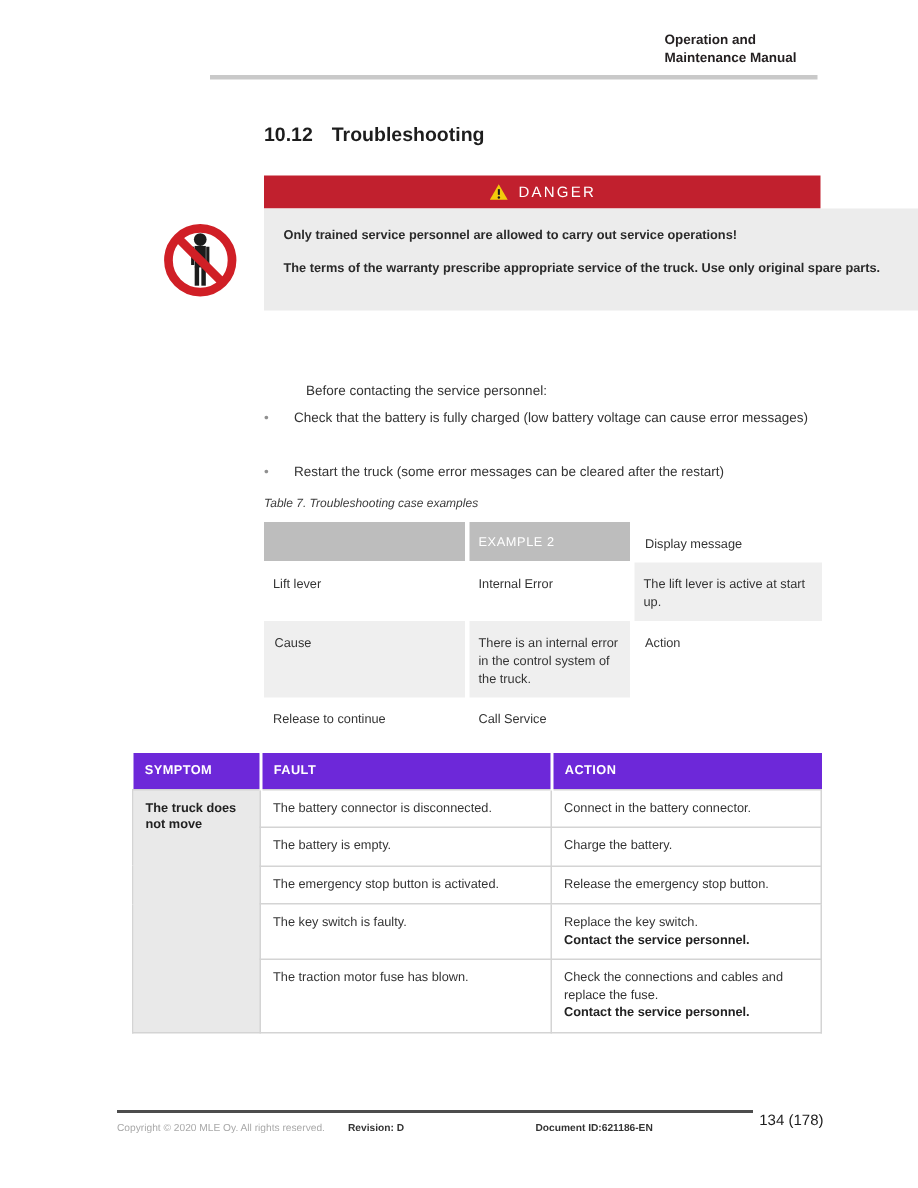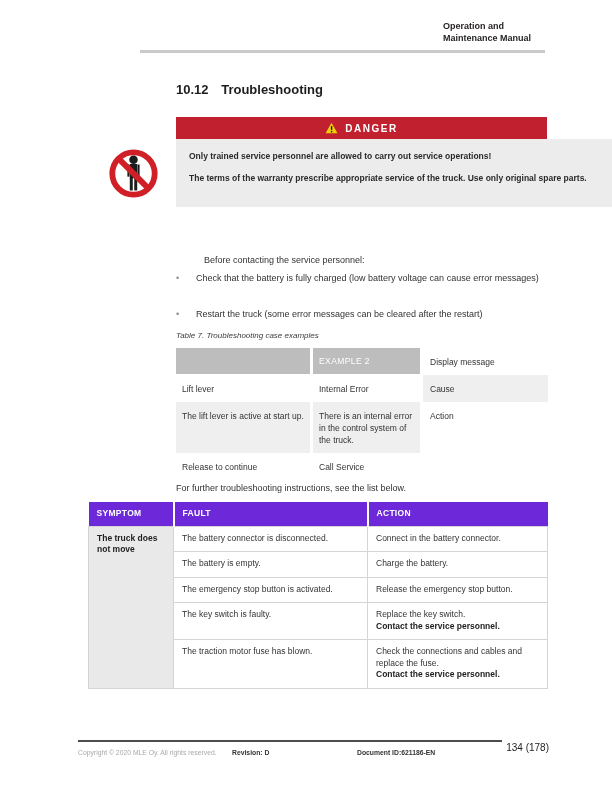--- a/index.html
+++ b/index.html
@@ -9,21 +9,21 @@
   }
   
   .hdr{position:absolute;left:443px;top:20px;font-weight:bold;font-size:9px;line-height:12px;color:#231f20;}
   .hdr-rule{position:absolute;left:140px;top:50px;width:405px;height:3px;background:#c9c9c9;}
   
   .sec-title{position:absolute;left:176px;top:82px;margin:0;font-size:13px;font-weight:bold;color:#1d1d1d;}
   .sec-title .num{margin-right:9px;}
   
   .danger-banner{position:absolute;left:176px;top:117px;width:371px;height:22px;background:#c1202e;
     display:flex;align-items:center;justify-content:center;gap:7px;}
-  .danger-banner .lbl{color:#ffffff;font-size:10px;letter-spacing:1.5px;font-weight:bold;}
+  .danger-banner .lbl{color:#ffffff;font-size:10px;letter-spacing:1.5px;font-weight:normal;}
   .danger-banner svg{display:block;}
   
   .danger-box{position:absolute;left:176px;top:139px;width:441px;height:68px;background:#ececec;box-sizing:border-box;
     padding:11px 14px 0 13px;font-size:8.5px;font-weight:bold;line-height:12px;color:#2a2a2a;}
   .danger-box .p2{margin-top:10px;}
   
   .prohib{position:absolute;left:107px;top:147px;width:53px;height:53px;}
   
   .para{position:absolute;left:176px;width:374px;font-size:9px;line-height:13.5px;color:#333;}
   .p1{top:219px;}
@@ -118,30 +118,29 @@
 
   <div class="t7cap">Table 7. Troubleshooting case examples</div>
   <div class="t7">
     <div class="h"></div>
     <div class="h">EXAMPLE 2</div>
 
     <div class="c first">Display message</div>
     <div class="c">Lift lever</div>
     <div class="c">Internal Error</div>
 
+    <div class="c shade">The lift lever is active at start up.</div>
     <div class="c first shade">Cause</div>
-    <div class="c shade">The lift lever is active at start up.</div>
     <div class="c shade">There is an internal error in the control system of the truck.</div>
 
     <div class="c first">Action</div>
     <div class="c">Release to continue</div>
     <div class="c">Call Service</div>
   </div>
 
-  <div class="para further">For further troubleshooting instructions, see the list below.</div>
 
   <table class="stbl">
     <colgroup>
         <col style="width:85px">
         <col style="width:194px">
         <col style="width:180px">
       </colgroup>
     <thead>
       <tr>
         <th>SYMPTOM</th>

